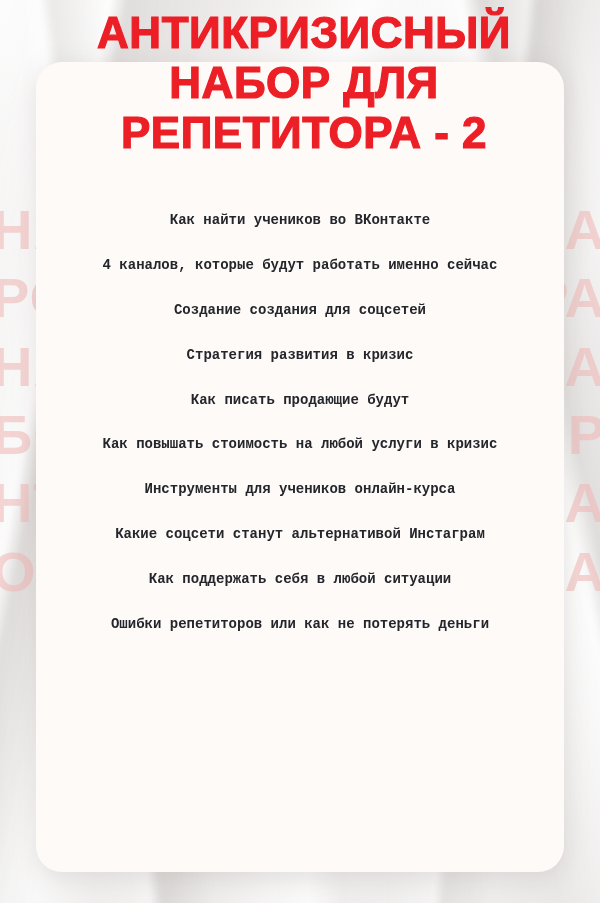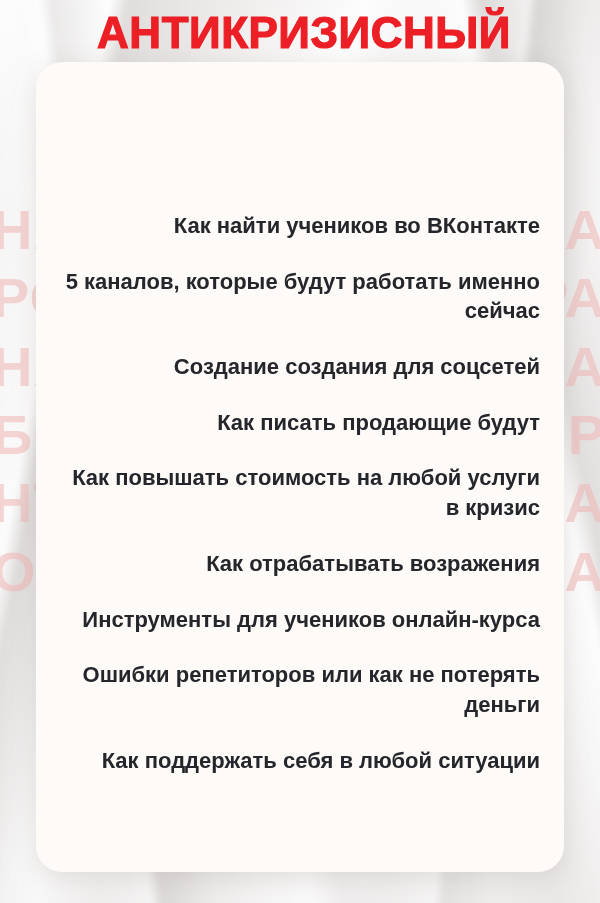--- a/index.html
+++ b/index.html
@@ -88,24 +88,25 @@
     left: 56px;
     right: 56px;
     top: 198px;
     display: flex;
     flex-direction: column;
     gap: 0;
   }
   .list-item {
     color: #24262b;
     font-weight: 700;
-    font-size: 22px;
+    font-size: 14px;
     line-height: 1.35;
-    text-align: right;
+    text-align: center;
     padding: 13px 4px;
+    font-family: Liberation Mono, monospace;
   }
 </style>
 </head>
 <body>
 
 <div class="poster">
 
   <div class="crease c1"></div>
   <div class="crease c2"></div>
   <div class="crease c3"></div>
@@ -122,27 +123,30 @@
 РА
 НА
 Р
 А
 А</div>
 
   <div class="card"></div>
 
   <div class="title">
     <span class="line">АНТИКРИЗИСНЫЙ</span>
+    <span class="line">НАБОР ДЛЯ</span>
+    <span class="line">РЕПЕТИТОРА - 2</span>
   </div>
 
   <div class="list">
     <div class="list-item">Как найти учеников во ВКонтакте</div>
-    <div class="list-item">5 каналов, которые будут работать именно сейчас</div>
+    <div class="list-item">4 каналов, которые будут работать именно сейчас</div>
     <div class="list-item">Создание создания для соцсетей</div>
+    <div class="list-item">Стратегия развития в кризис</div>
     <div class="list-item">Как писать продающие будут</div>
     <div class="list-item">Как повышать стоимость на любой услуги в кризис</div>
-    <div class="list-item">Как отрабатывать возражения</div>
     <div class="list-item">Инструменты для учеников онлайн-курса</div>
+    <div class="list-item">Какие соцсети станут альтернативой Инстаграм</div>
+    <div class="list-item">Как поддержать себя в любой ситуации</div>
     <div class="list-item">Ошибки репетиторов или как не потерять деньги</div>
-    <div class="list-item">Как поддержать себя в любой ситуации</div>
   </div>
 
 </div>
 
 </body></html>

